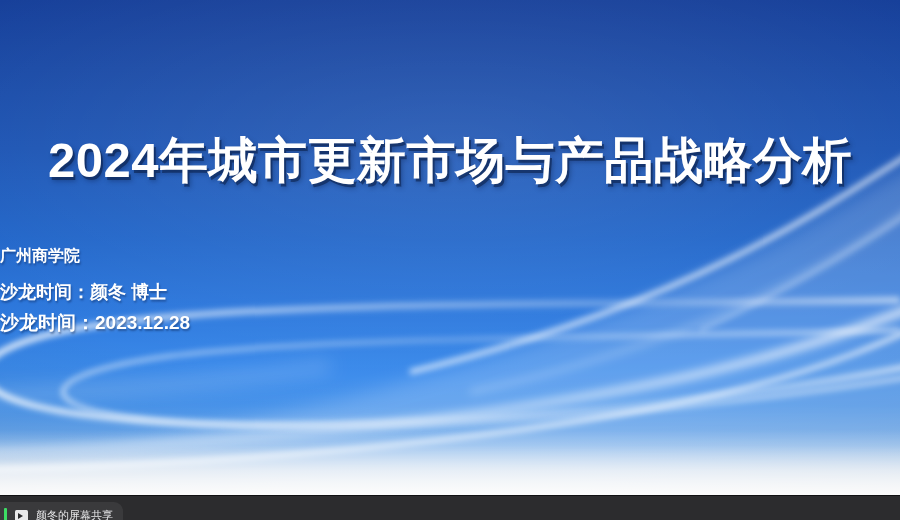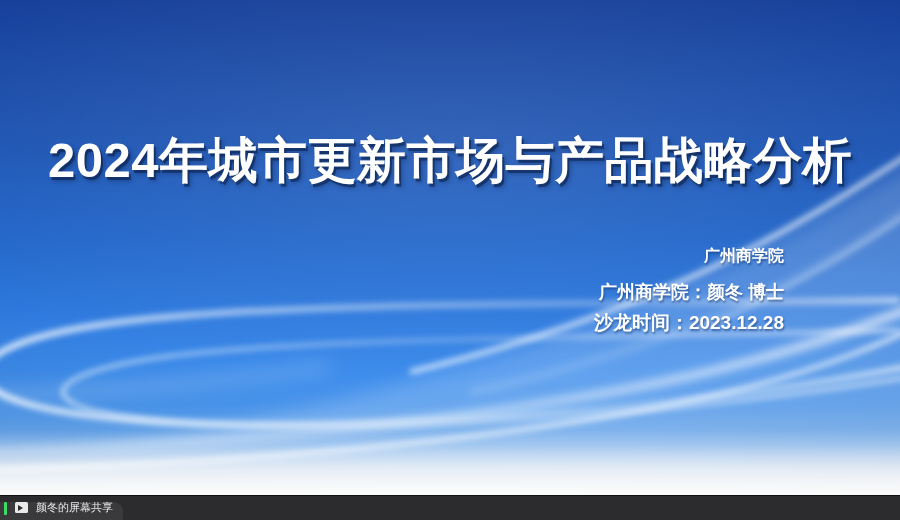--- a/index.html
+++ b/index.html
@@ -96,21 +96,21 @@
     text-shadow:
       2px 3px 0px rgba(10,30,70,0.55),
       3px 4px 5px rgba(5,20,55,0.35);
     white-space: nowrap;
     line-height: 1.1;
   }
   .sub-line {
     position: absolute;
     left: 0;
     width: 784px;
-    text-align: right;
+    text-align: left;
     color: #ffffff;
     font-weight: 700;
     white-space: nowrap;
     text-shadow: 1px 2px 2px rgba(10,35,85,0.45);
   }
   .sub-org   { top: 246px; font-size: 16px; }
   .sub-host  { top: 280px; font-size: 18px; }
   .sub-date  { top: 310px; font-size: 19px; }
 
   
@@ -123,21 +123,21 @@
     background: #2c2c2e;
     border-top: 1px solid #111113;
     box-sizing: border-box;
   }
   .share-pill {
     position: absolute;
     left: 0px;
     top: 6px;
     height: 19px;
     display: flex;
-    align-items: flex-start;
+    align-items: flex-end;
     gap: 8px;
     padding: 0 10px 0 4px;
     background: #3a3a3c;
     border-radius: 0 9px 0 0;
     box-sizing: border-box;
   }
   .green-bar {
     width: 3px;
     height: 13px;
     background: #3ddc64;
@@ -231,21 +231,21 @@
 
         <path d="M -40 398 C 90 392, 220 382, 330 366" fill="none" stroke="#ffffff" stroke-opacity="0.22" stroke-width="10" filter="url(#blurC)"></path>
 
         <rect x="-10" y="430" width="920" height="70" fill="url(#glow)"></rect>
       </svg>
     </div>
 
     <div class="title-block">
       <div class="slide-title">2024年城市更新市场与产品战略分析</div>
       <div class="sub-line sub-org">广州商学院</div>
-      <div class="sub-line sub-host">广州商学院：颜冬 博士</div>
+      <div class="sub-line sub-host">沙龙时间：颜冬 博士</div>
       <div class="sub-line sub-date">沙龙时间：2023.12.28</div>
     </div>
   </div>
 
   <div id="bottom-bar">
     <div class="share-pill">
       <span class="green-bar"></span>
       <span class="share-icon"></span>
       <span class="share-label">颜冬的屏幕共享</span>
     </div>

